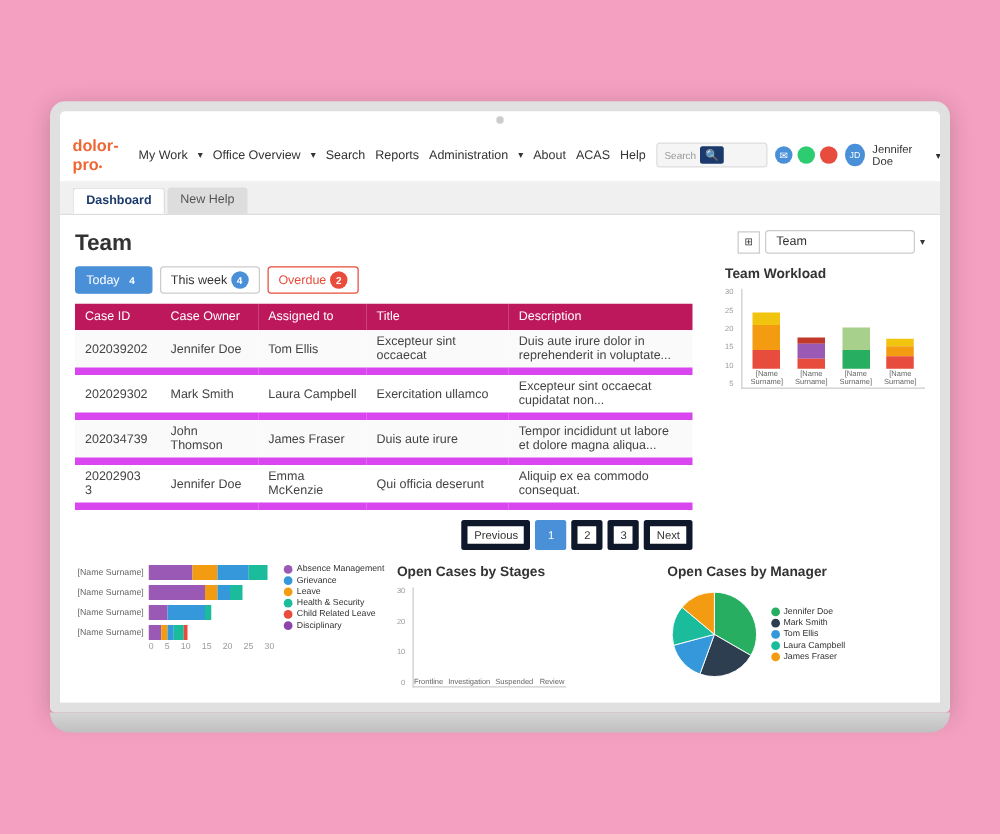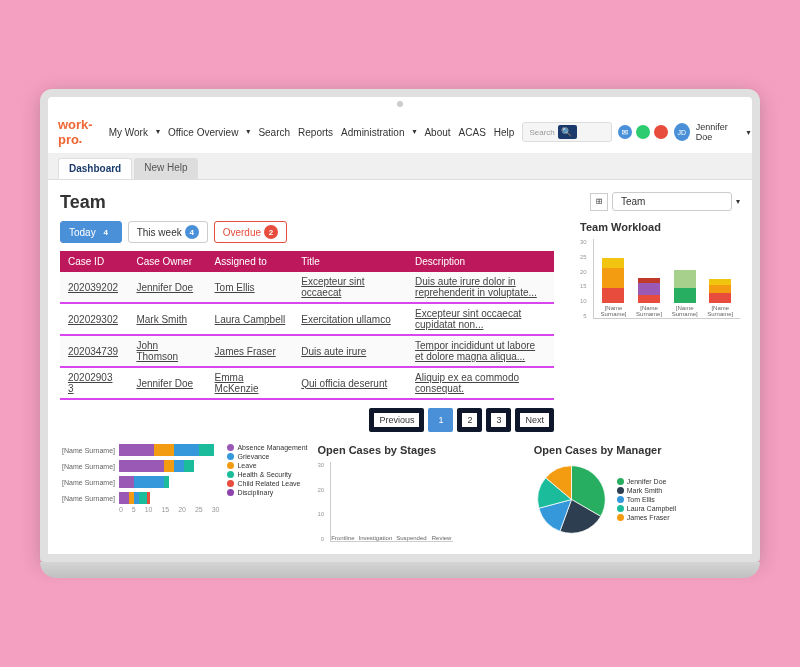--- a/index.html
+++ b/index.html
@@ -264,23 +264,22 @@
     }
 
     .data-table th {
       padding: 5px 8px;
       text-align: left;
       font-weight: normal;
     }
 
     .data-table td {
       padding: 4px 8px;
-      border-bottom: 2px solid #d946ef;
+      border-bottom: 6px solid #d946ef;
       color: #444;
-      text-decoration: underline;
     }
 
     .data-table tbody tr:nth-child(odd) {
       background: #fafafa;
     }
 
     .data-table tbody tr:nth-child(even) {
       background: white;
     }
 
@@ -401,21 +400,21 @@
 </head>
 <body>
 
 <div class="laptop-wrapper">
   <div class="laptop-screen">
     <div class="laptop-camera"></div>
     <div class="app-content">
 
       <div class="top-nav">
         <div class="logo">
-          <span>work</span><span style="color:#e63">-pro</span><span style="color:#e63;font-size:8px">•</span>
+          <span>dolor</span><span style="color:#e63">-pro</span><span style="color:#e63;font-size:8px">•</span>
         </div>
         <div class="nav-links">
           <span class="nav-link">My Work</span>
           <span style="font-size:8px">▾</span>
           <span class="nav-link">Office Overview</span>
           <span style="font-size:8px">▾</span>
           <span class="nav-link">Search</span>
           <span class="nav-link">Reports</span>
           <span class="nav-link">Administration</span>
           <span style="font-size:8px">▾</span>

